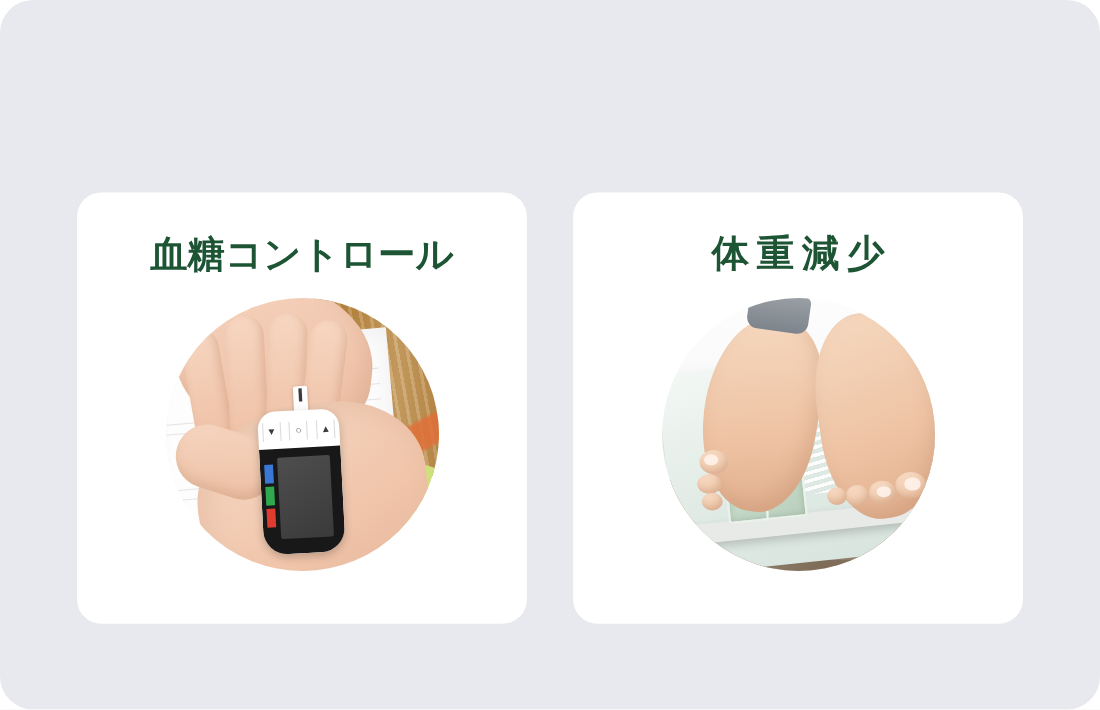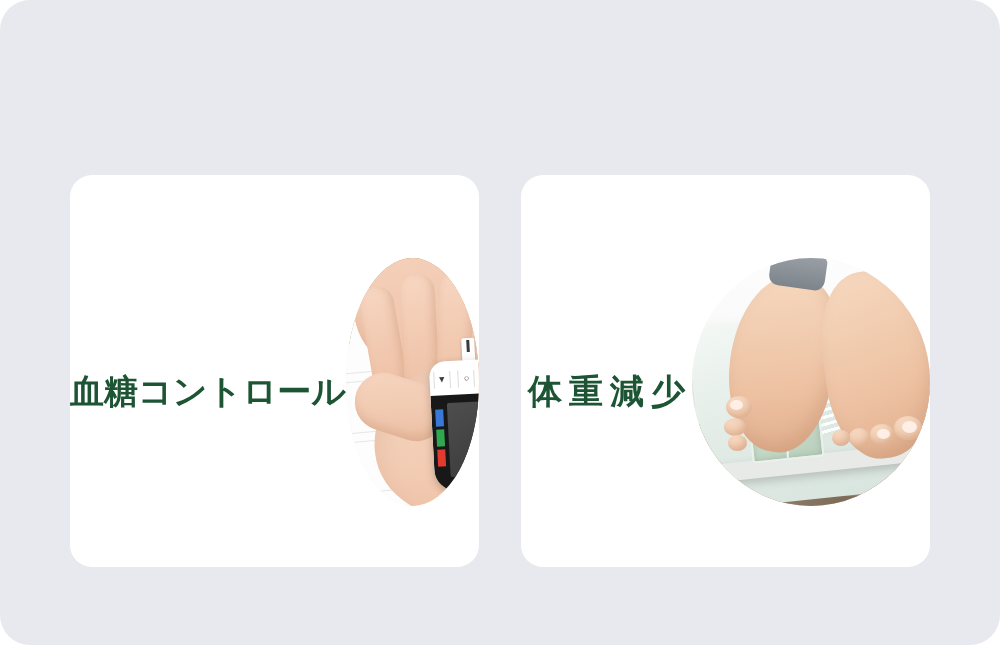--- a/index.html
+++ b/index.html
@@ -59,33 +59,33 @@
     gap: 42px;
   }
 
   .card {
     position: relative;
     flex: 1 1 0;
     background: #ffffff;
     border-radius: 22px;
     overflow: hidden;
     display: flex;
-    flex-direction: row;
+    flex-direction: column;
     align-items: center;
   }
 
   .card-title {
     margin-top: 40px;
     font-size: 34px;
     font-weight: 800;
     color: #1c5434;
     line-height: 1;
     white-space: nowrap;
   }
-  .card-title.spaced { letter-spacing: 7px; text-indent: 7px; }
+  .card-title.spaced { letter-spacing: 7px; text-indent: 7px; font-family: Liberation Serif, serif; }
 
   
   .photo-circle {
     position: relative;
     width: 248px;
     height: 248px;
     border-radius: 50%;
     margin-top: 22px;
     overflow: hidden;
     background: #f6f4f1;

